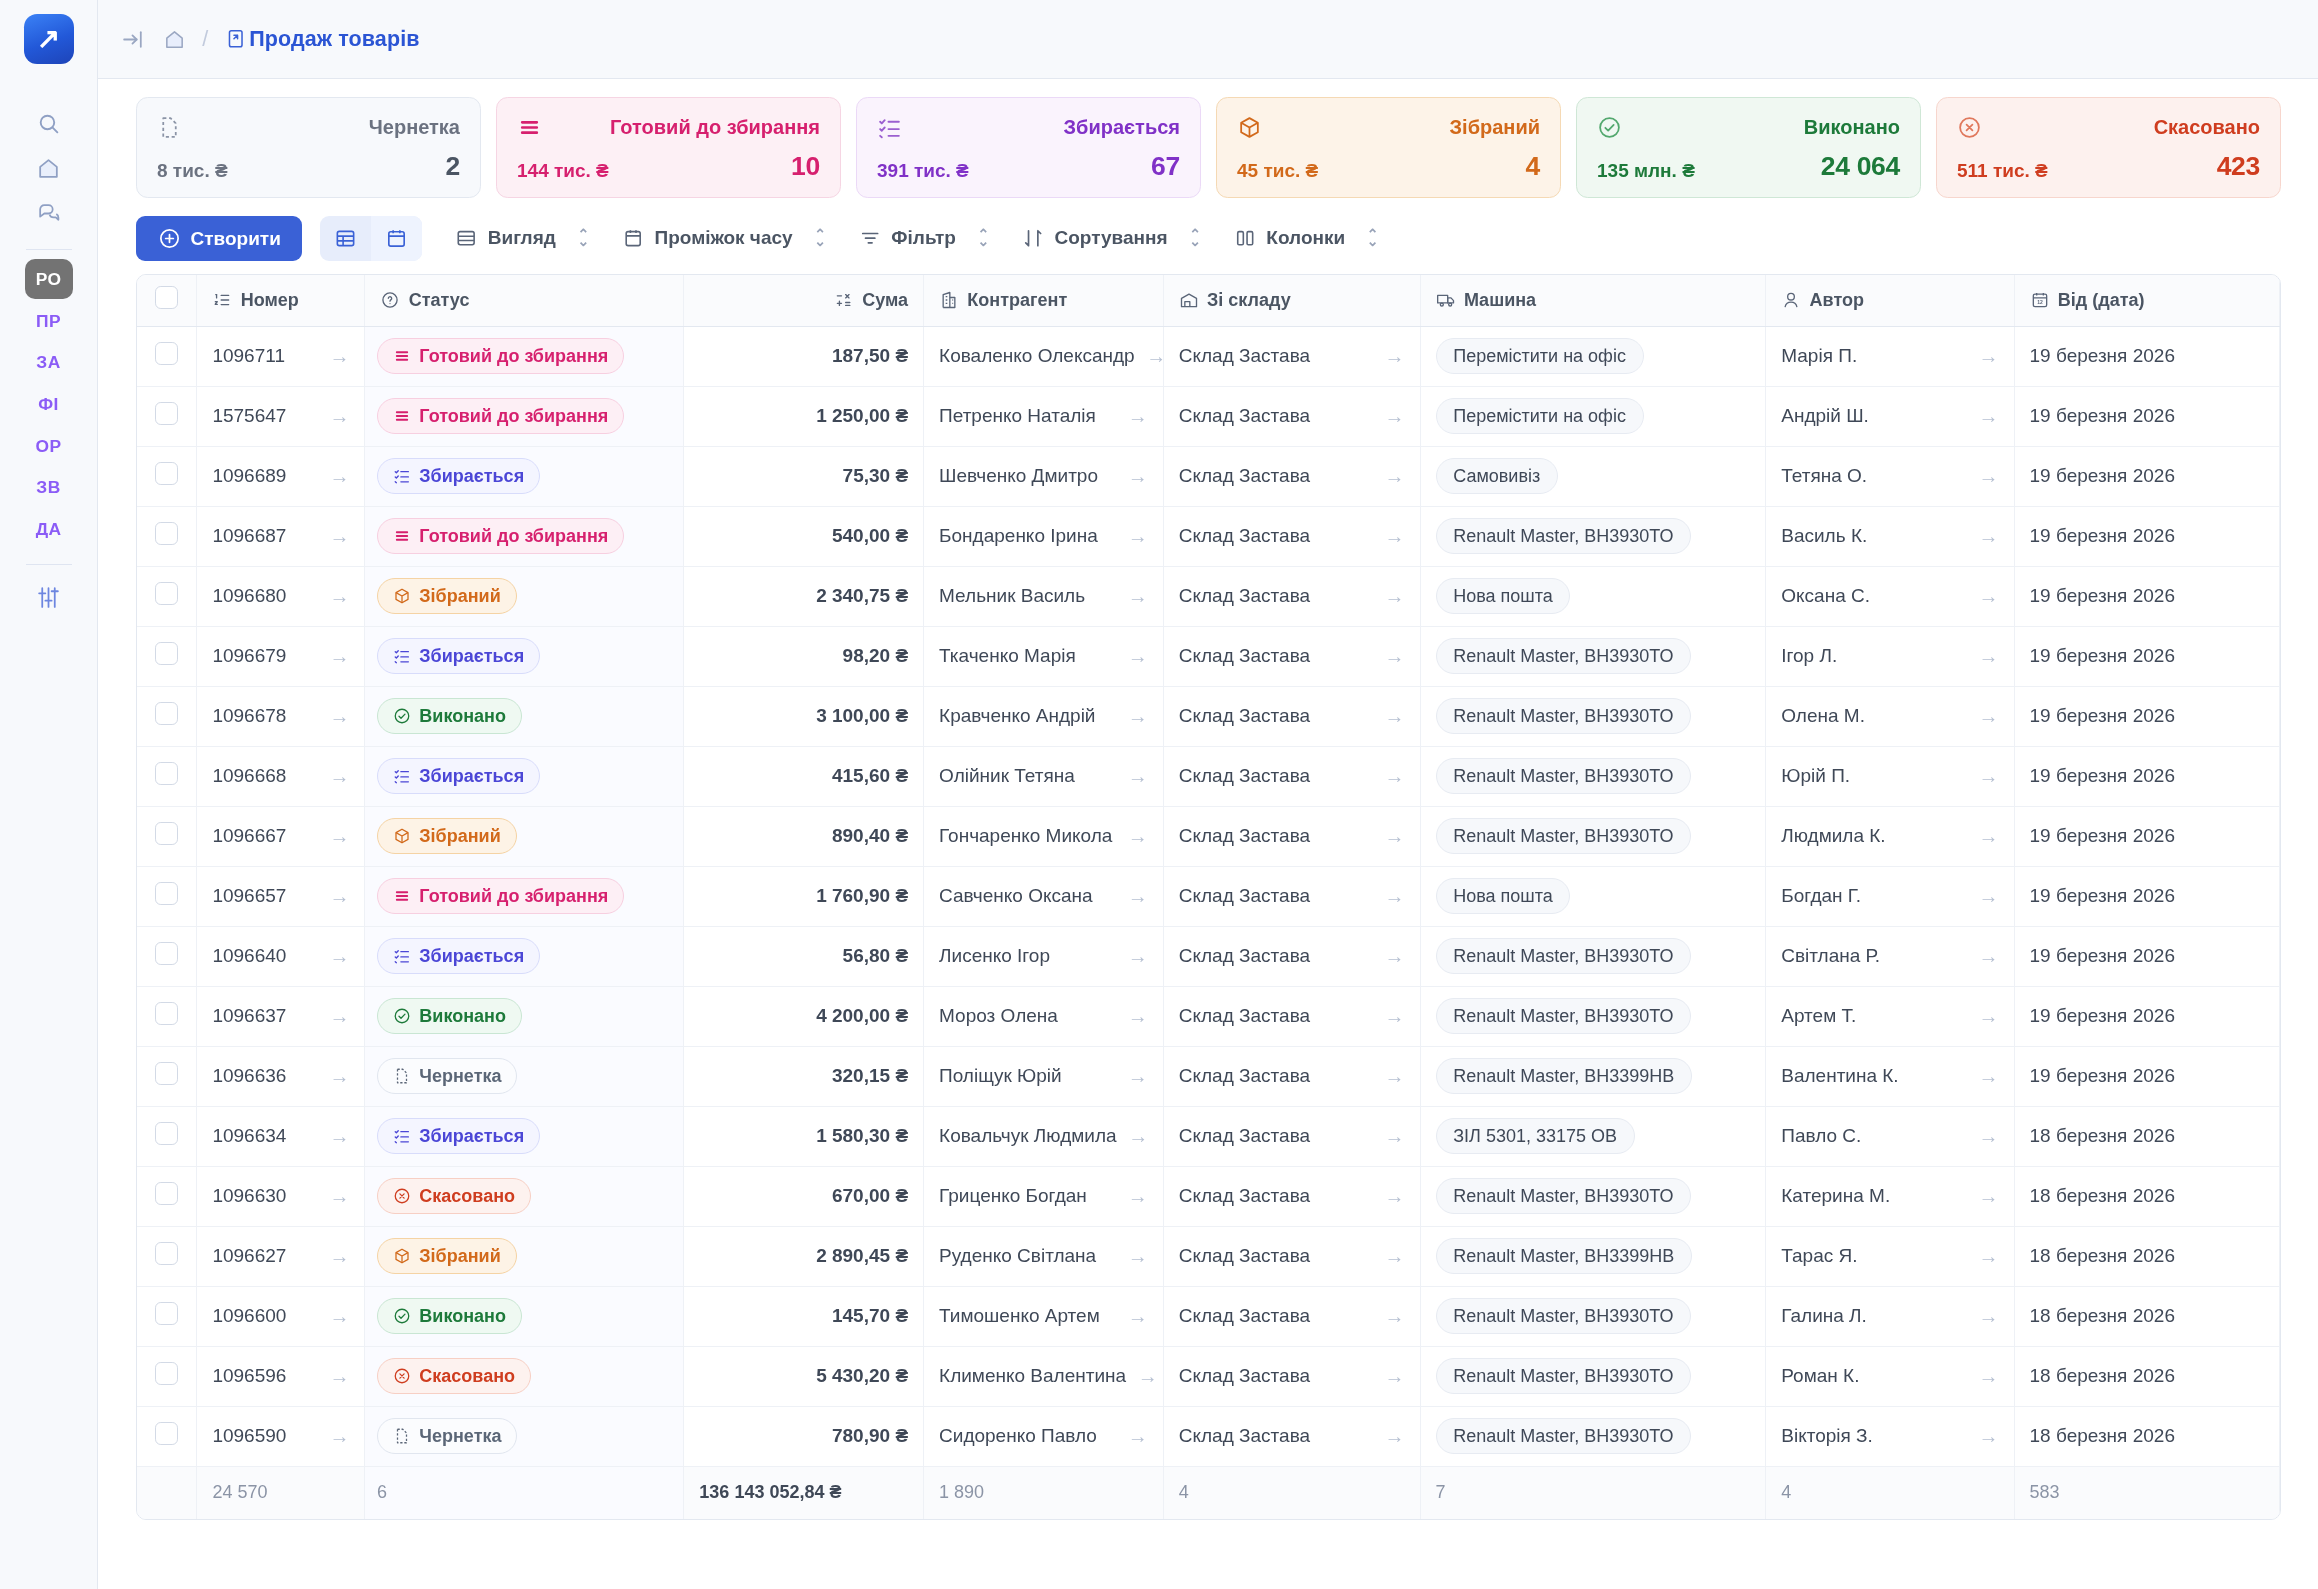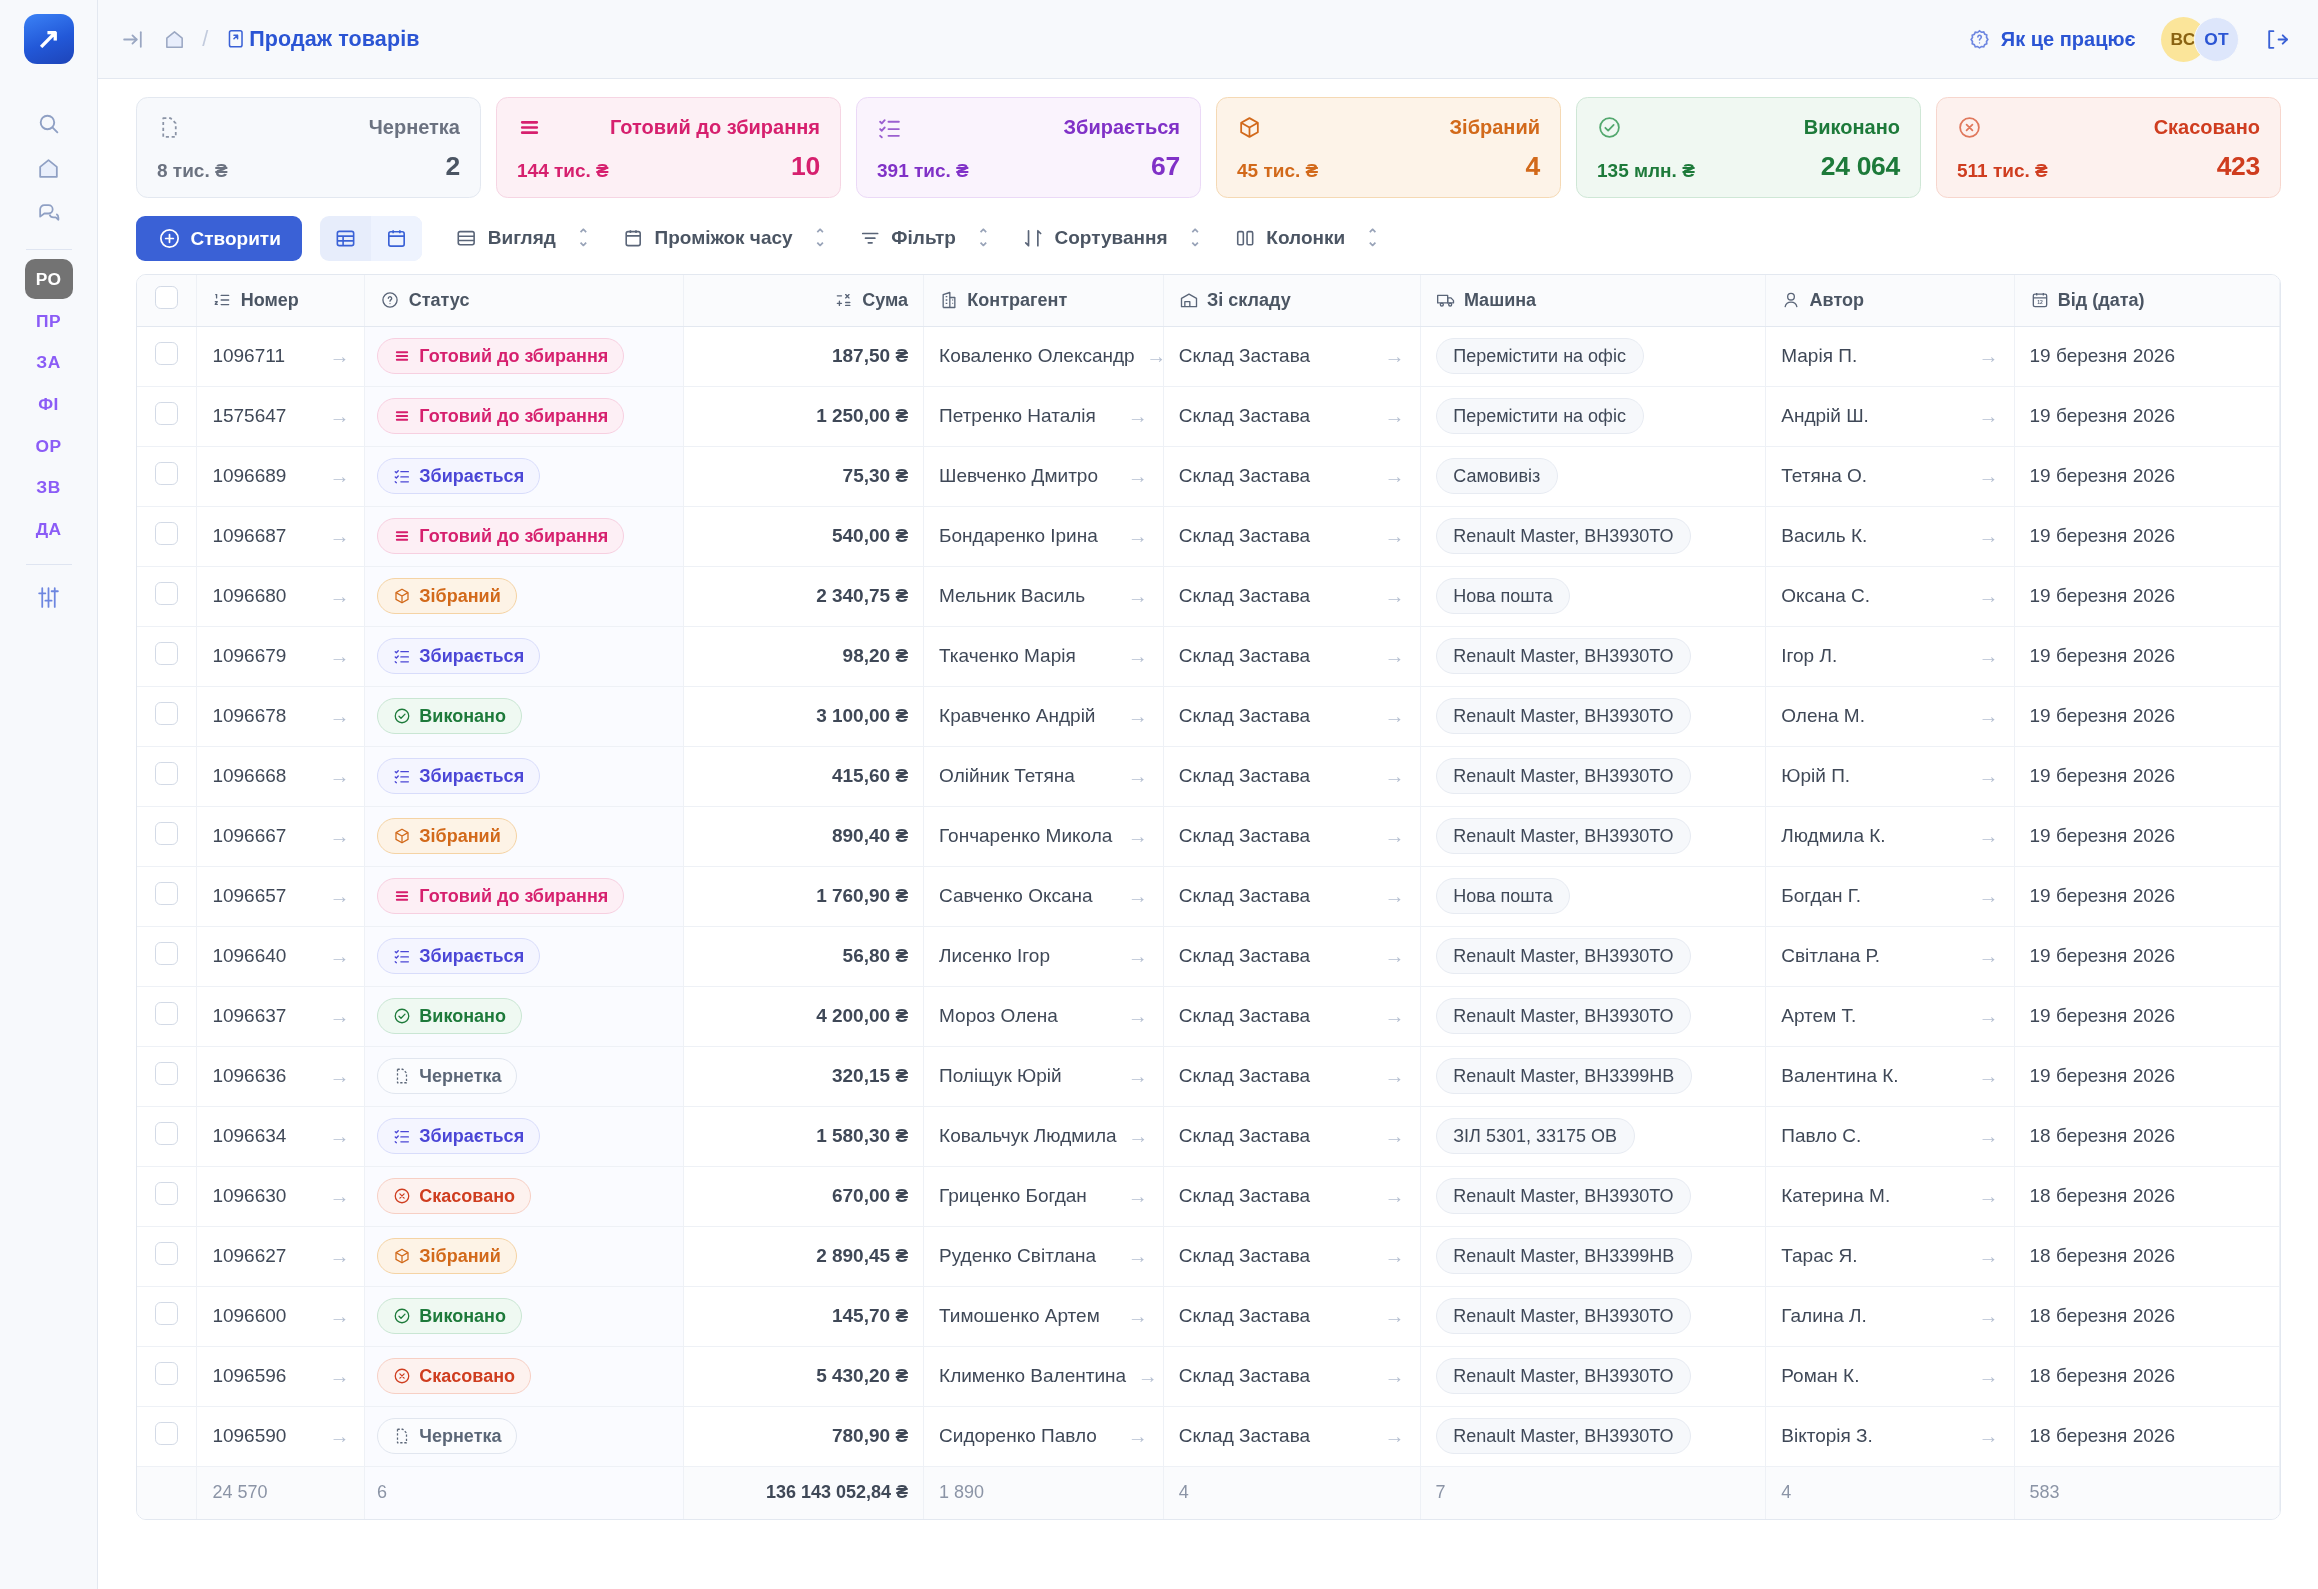--- a/index.html
+++ b/index.html
@@ -158,21 +158,21 @@
     display:inline-flex; align-items:center;
     background:#f6f8fb; border:0.8px solid #e7ebf2; border-radius:827px;
     height:36px; padding:0 16.6px; font-size:18px; color:#3f4857; white-space:nowrap;
   }
 
   tfoot td {
     background:#fafbfd; border-top:0.8px solid #e3e8f0; border-right:0.8px solid #eef1f6;
     height: 53px; font-size:18px; color:#8b94a6; padding:10px 15px; white-space:nowrap;
   }
   tfoot td.col-status { background:#fafbff; }
-  tfoot td.col-sum { text-align:right; }
+  tfoot td.col-sum { text-align:left; }
 
   svg { display:block; }
 </style>
 </head>
 <body>
 
 <div class="topbar">
   <div class="logo-cell">
     <div class="logo">↗</div>
   </div>
@@ -193,43 +193,20 @@
     <span class="crumb-doc">
       <span class="crumb-icon">
         <svg width="21.5" height="21.5" viewBox="0 0 24 24" fill="none" stroke="#3a61d6" stroke-width="1.7">
             <rect x="5" y="3" width="14" height="18" rx="2"></rect>
             <path d="M14 8l-4 4M10 8h4v4" stroke-linecap="round" stroke-linejoin="round"></path>
           </svg>
       </span>
       <span class="crumb-title">Продаж товарів</span>
     </span>
   </div>
-  <div class="topbar-right">
-    <div class="how-works">
-      <span>
-        <svg width="23" height="23" viewBox="0 0 24 24" fill="none" stroke="#6d86e0" stroke-width="1.7">
-            <path d="M12 3l2 1.4 2.4-.3 1 2.2 2.2 1-.3 2.4L20.7 12l-1.4 2 .3 2.4-2.2 1-1 2.2-2.4-.3L12 20.7l-2-1.4-2.4.3-1-2.2-2.2-1 .3-2.4L3.3 12l1.4-2-.3-2.4 2.2-1 1-2.2 2.4.3z"></path>
-            <path d="M10.3 9.3a1.8 1.8 0 113 1.4c-.7.5-1.3.9-1.3 1.8" stroke-linecap="round"></path>
-            <circle cx="12" cy="15.6" r=".7" fill="#6d86e0" stroke="none"></circle>
-          </svg>
-      </span>
-      <span>Як це працює</span>
-    </div>
-    <div class="avatars">
-      <div class="avatar a1">ВС</div>
-      <div class="avatar a2">ОТ</div>
-    </div>
-    <span class="logout">
-      <svg width="25" height="25" viewBox="0 0 24 24" fill="none" stroke="#3a61d6" stroke-width="1.8" stroke-linecap="round" stroke-linejoin="round">
-          <path d="M9 4H5v16h4"></path>
-          <path d="M14 12h8"></path>
-          <path d="M18 8l4 4-4 4"></path>
-        </svg>
-    </span>
-  </div>
 </div>
 
 <div class="shell">
 
   <div class="sidebar">
     <div class="side-ico">
       <svg width="25" height="25" viewBox="0 0 24 24" fill="none" stroke="#8fa0c4" stroke-width="1.8" stroke-linecap="round">
           <circle cx="11" cy="11" r="6.5"></circle>
           <path d="M16 16l4.5 4.5"></path>
         </svg>

